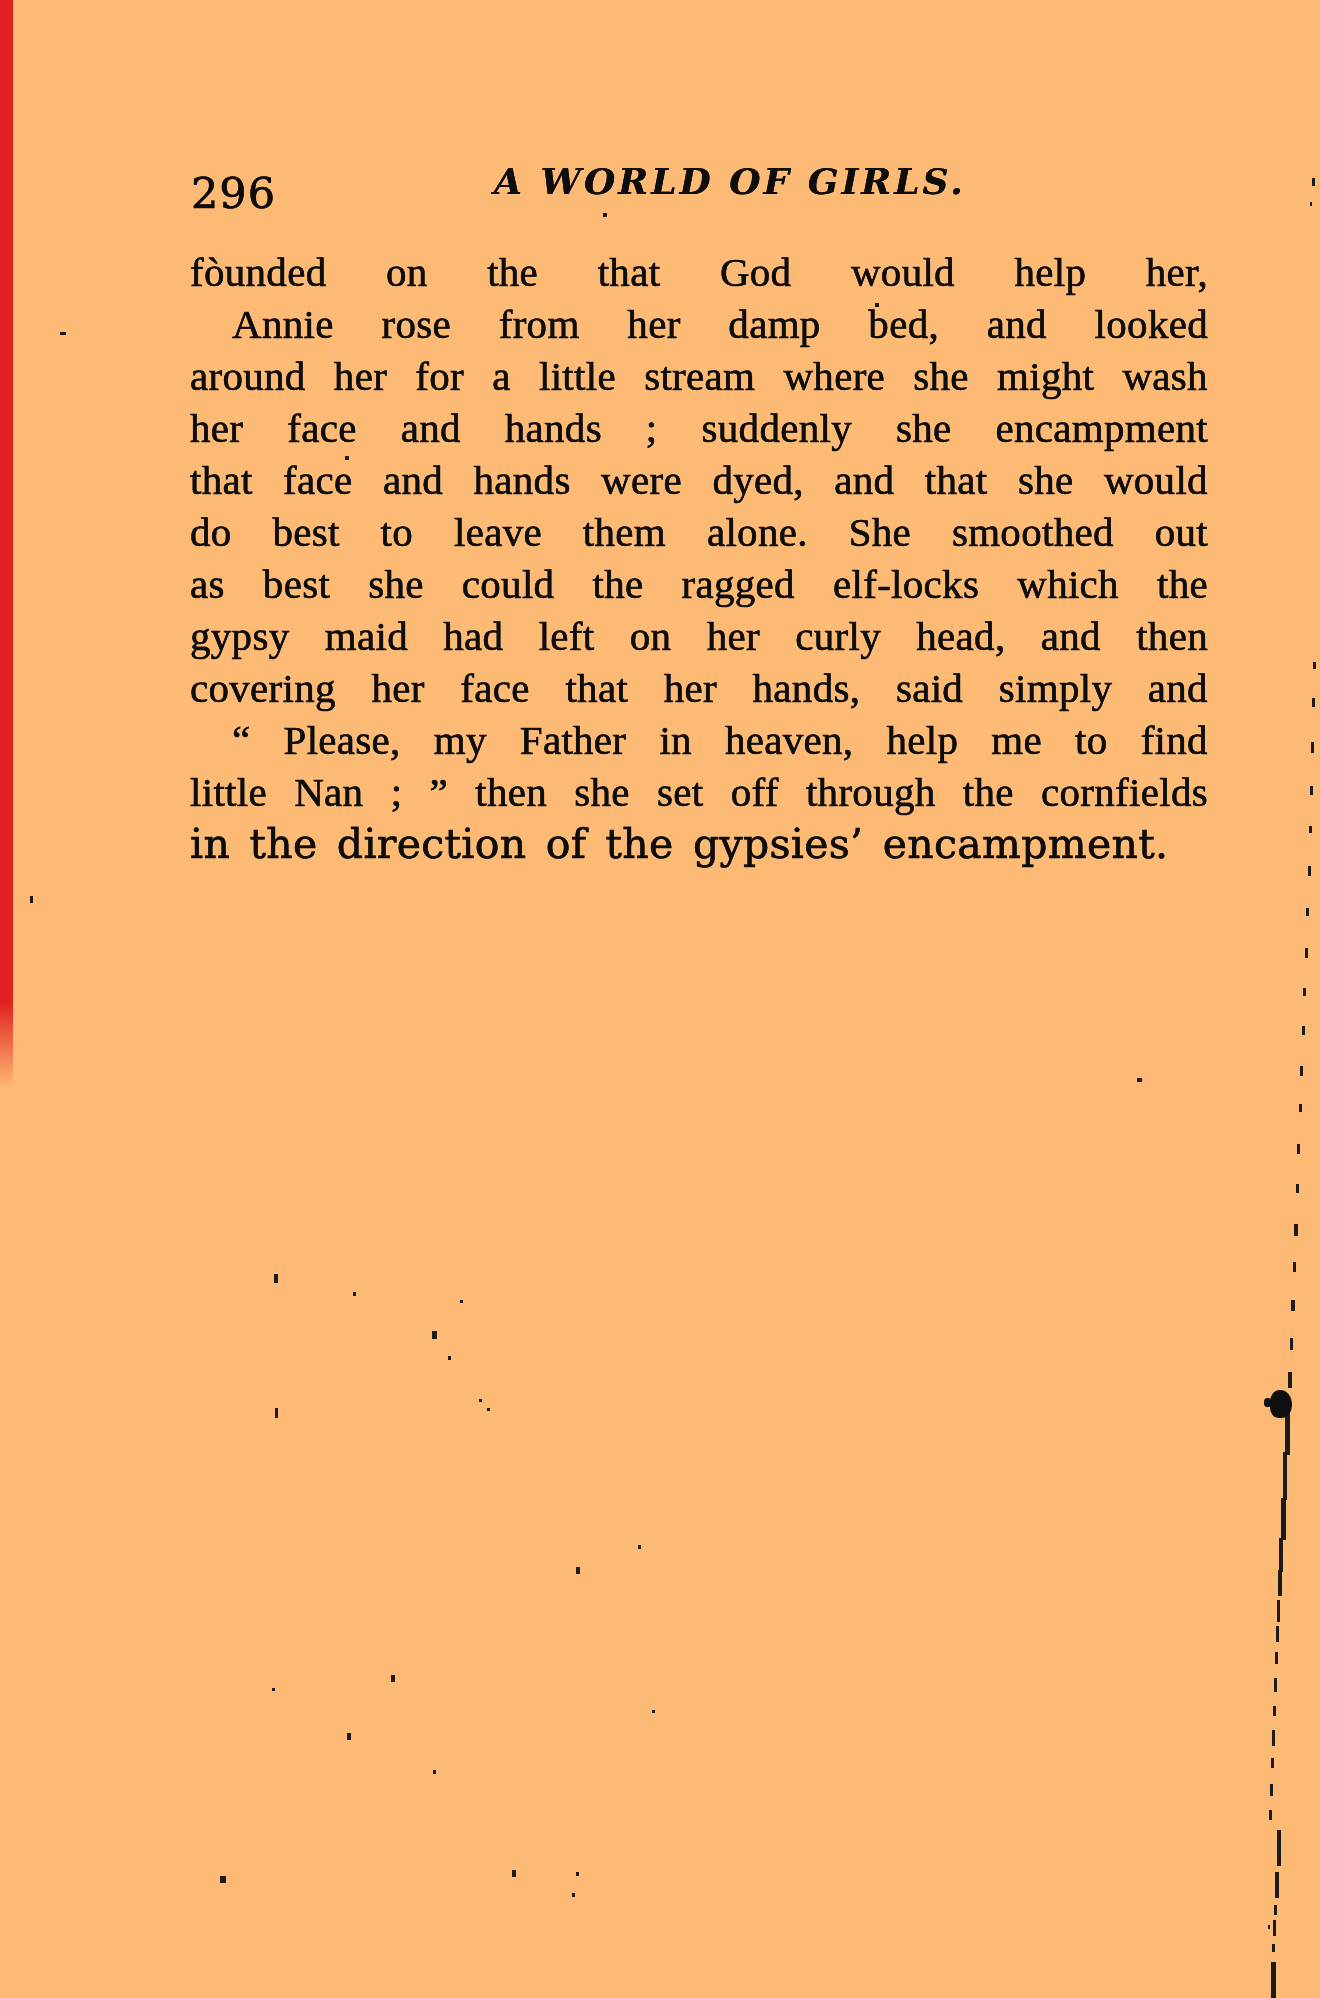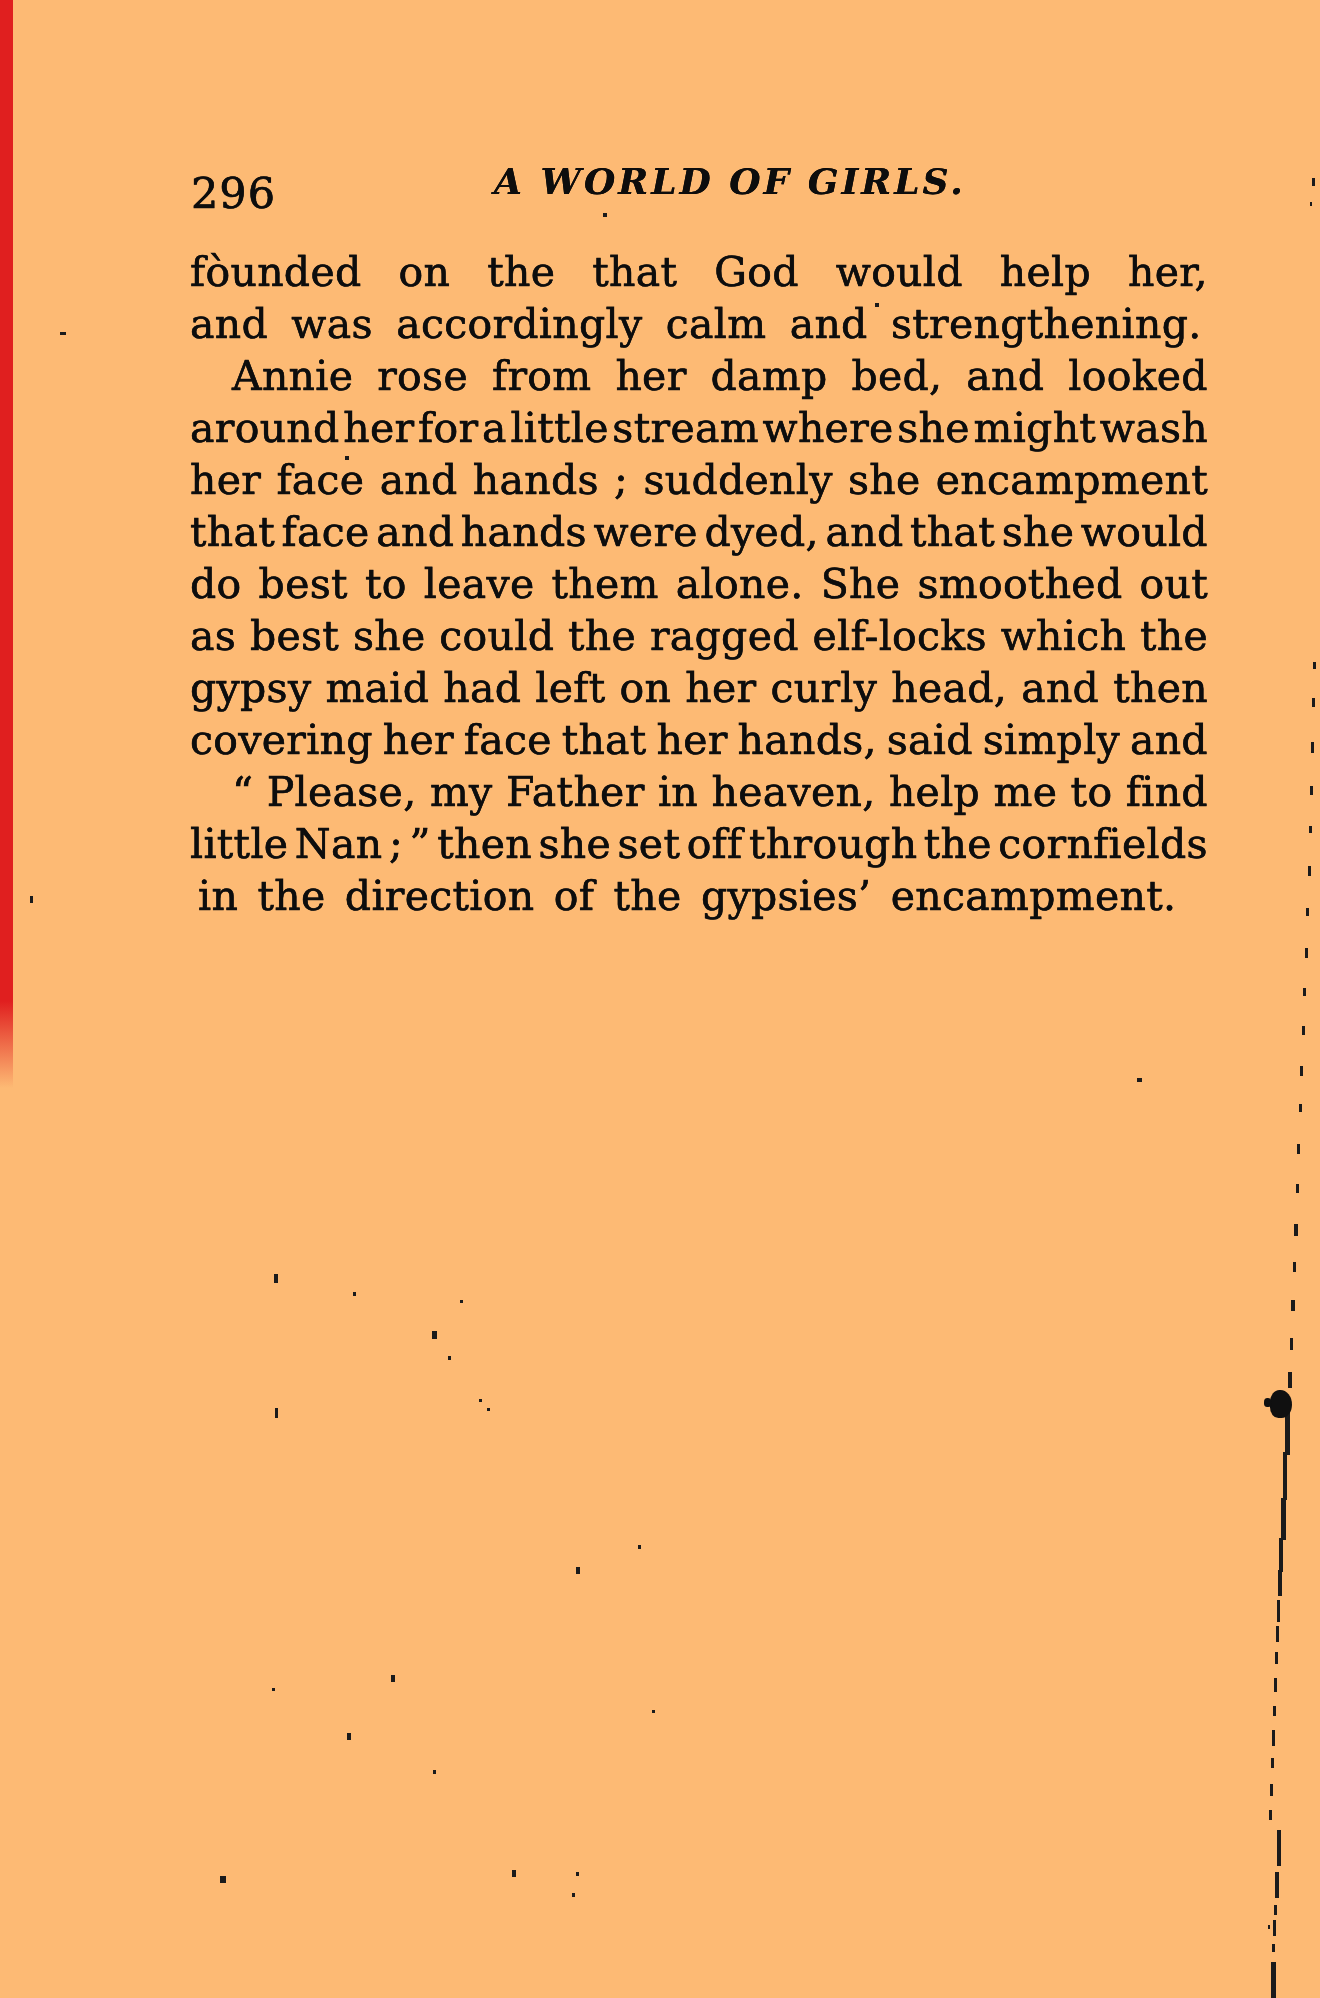--- a/index.html
+++ b/index.html
@@ -39,21 +39,21 @@
   .line{
     height:52px;
     font-size:41px;
     letter-spacing:0.3px;
     -webkit-text-stroke:0.55px #141414;
     text-shadow:0 0 0.5px #000;
     display:flex;
     align-items:center;
     white-space:nowrap;
   }
-  .line.justify{justify-content:space-between;}
+  .line.justify{justify-content:space-between;font-family:Liberation Serif, serif;}
   .line.plain{justify-content:flex-start;}
   .noise{position:absolute;background:#1b1b1b;}
   .blob{position:absolute;background:#101010;border-radius:45% 55% 50% 40%;}
 </style>
 </head>
 <body>
 
 <div class="page">
 
   <div class="red-strip" style="background: linear-gradient(rgb(224, 31, 31) 0%, rgb(224, 31, 31) 92%, rgba(224, 31, 31, 0) 100%);"></div>
@@ -66,21 +66,20 @@
       <div class="line justify">
         <span>fòunded</span>
         <span>on</span>
         <span>the</span>
         <span>that</span>
         <span>God</span>
         <span>would</span>
         <span>help</span>
         <span>her,</span>
       </div>
-      <div class="line plain" style="word-spacing: 10px;">and was accordingly calm and strengthening.</div>
       <div class="line justify" style="padding-left: 42px;">
         <span>Annie</span>
         <span>rose</span>
         <span>from</span>
         <span>her</span>
         <span>damp</span>
         <span>bed,</span>
         <span>and</span>
         <span>looked</span>
       </div>
@@ -181,21 +180,21 @@
         <span>;</span>
         <span>”</span>
         <span>then</span>
         <span>she</span>
         <span>set</span>
         <span>off</span>
         <span>through</span>
         <span>the</span>
         <span>cornfields</span>
       </div>
-      <div class="line plain" style="word-spacing: 6px; margin-left: 8px;">in the direction of the gypsies’ encampment.</div>
+      <div class="line plain" style="word-spacing: 6px;">in the direction of the gypsies’ encampment.</div>
     </div>
 
   <div id="noise-layer">
       <div class="noise" style="left: 1312px; top: 178px; width: 3px; height: 8px; background: rgb(27, 27, 27);"></div>
       <div class="noise" style="left: 1310px; top: 202px; width: 2px; height: 4px; background: rgb(27, 27, 27);"></div>
       <div class="noise" style="left: 1313px; top: 662px; width: 3px; height: 7px; background: rgb(27, 27, 27);"></div>
       <div class="noise" style="left: 1312px; top: 698px; width: 3px; height: 9px; background: rgb(27, 27, 27);"></div>
       <div class="noise" style="left: 1311px; top: 742px; width: 3px; height: 11px; background: rgb(27, 27, 27);"></div>
       <div class="noise" style="left: 1310px; top: 786px; width: 3px; height: 9px; background: rgb(27, 27, 27);"></div>
       <div class="noise" style="left: 1309px; top: 826px; width: 3px; height: 7px; background: rgb(27, 27, 27);"></div>

